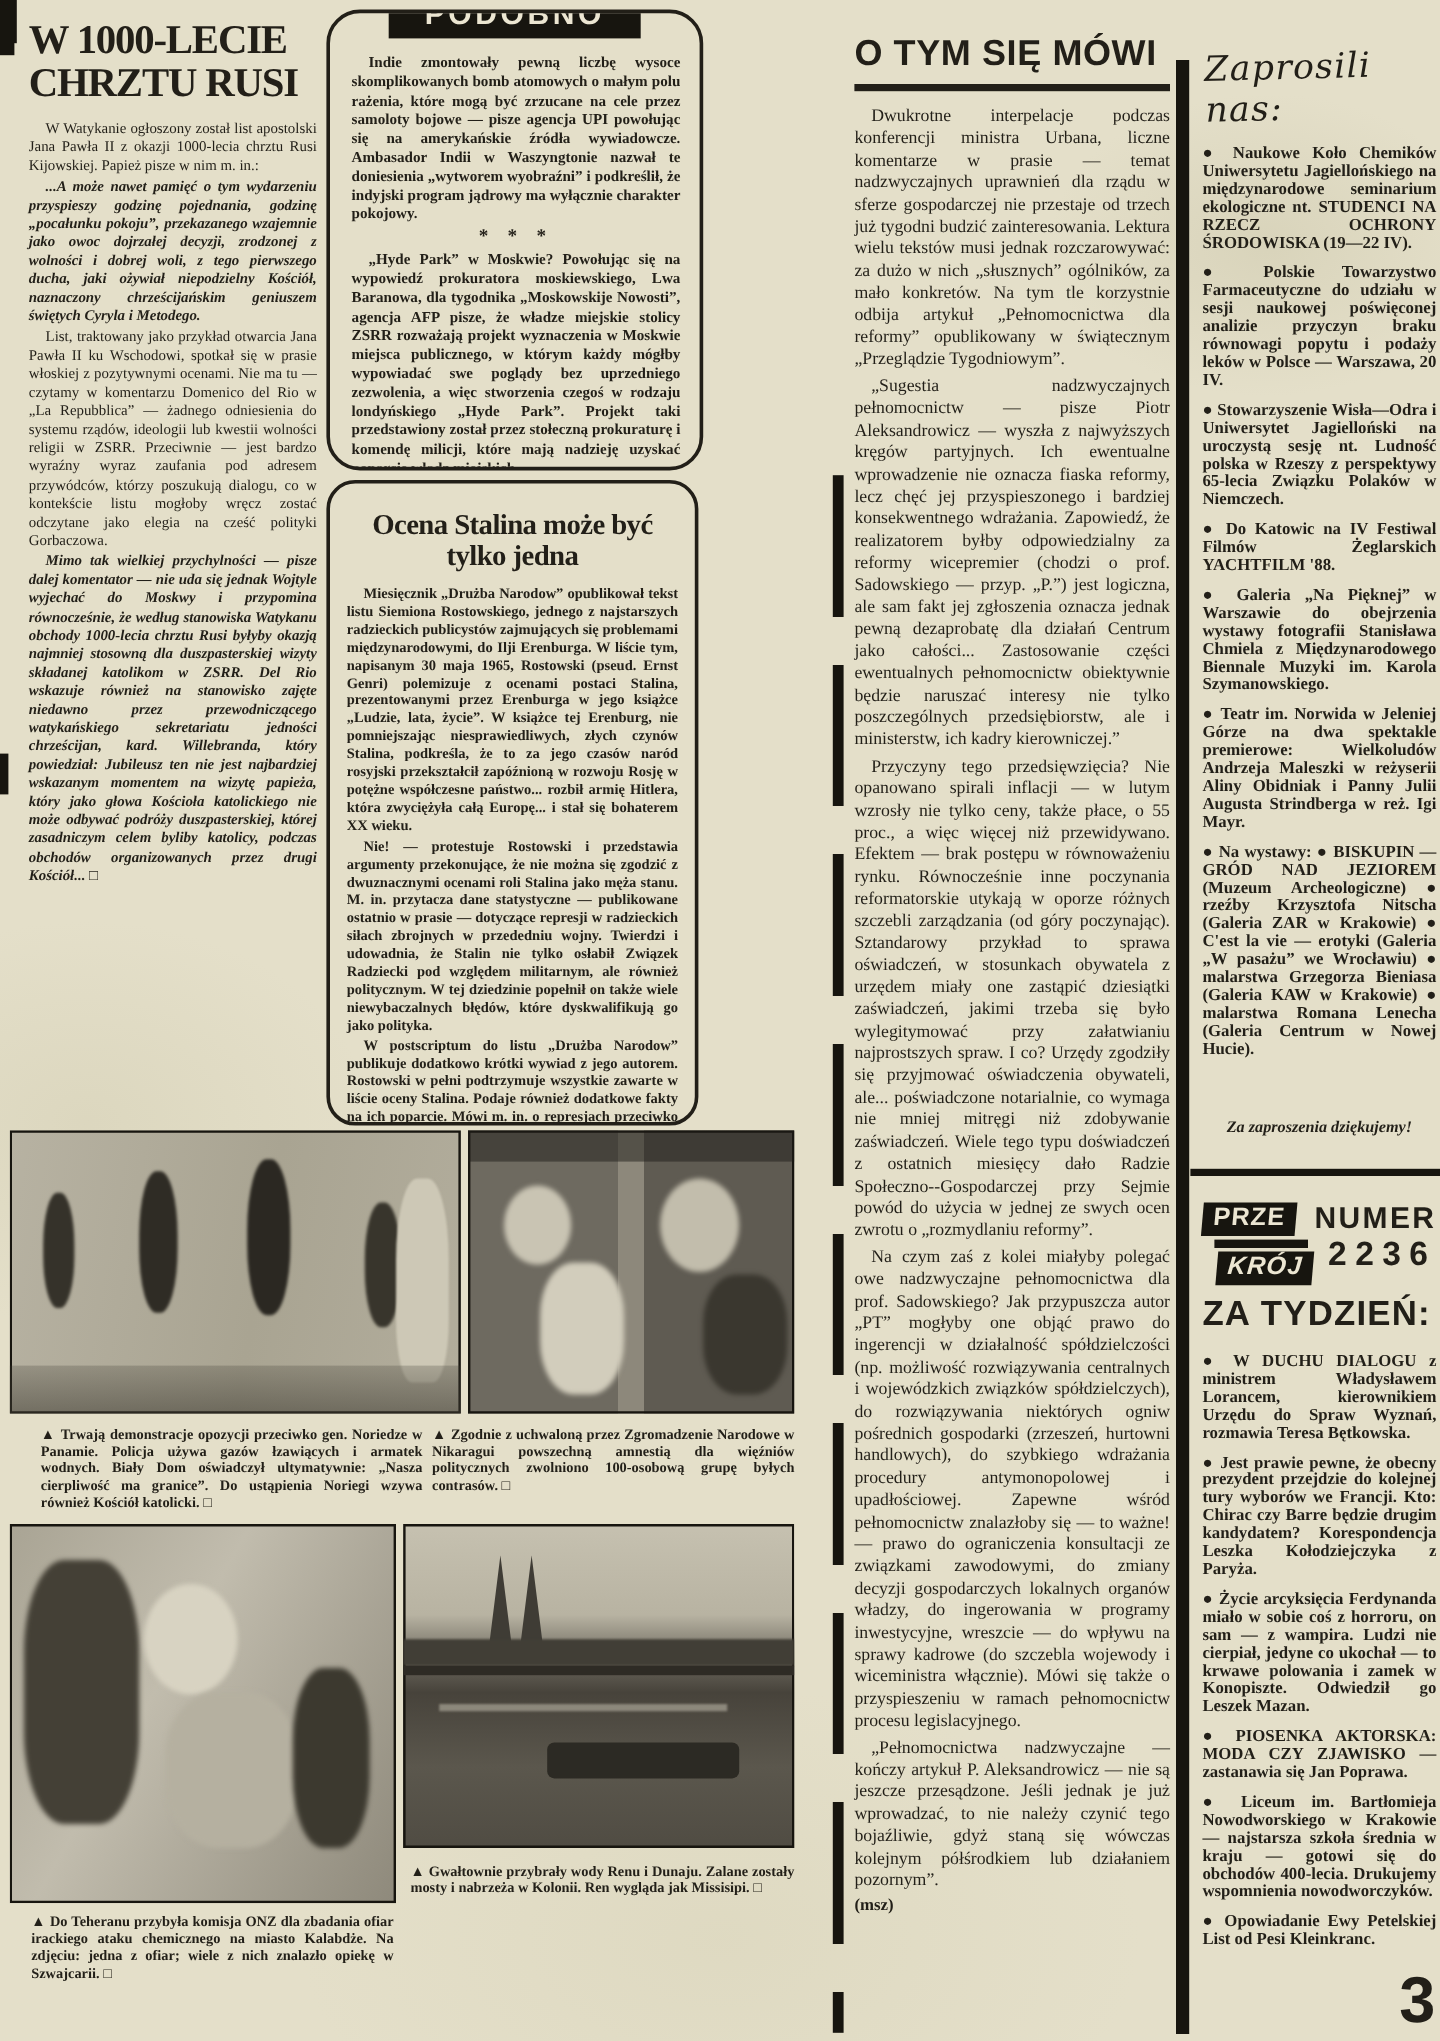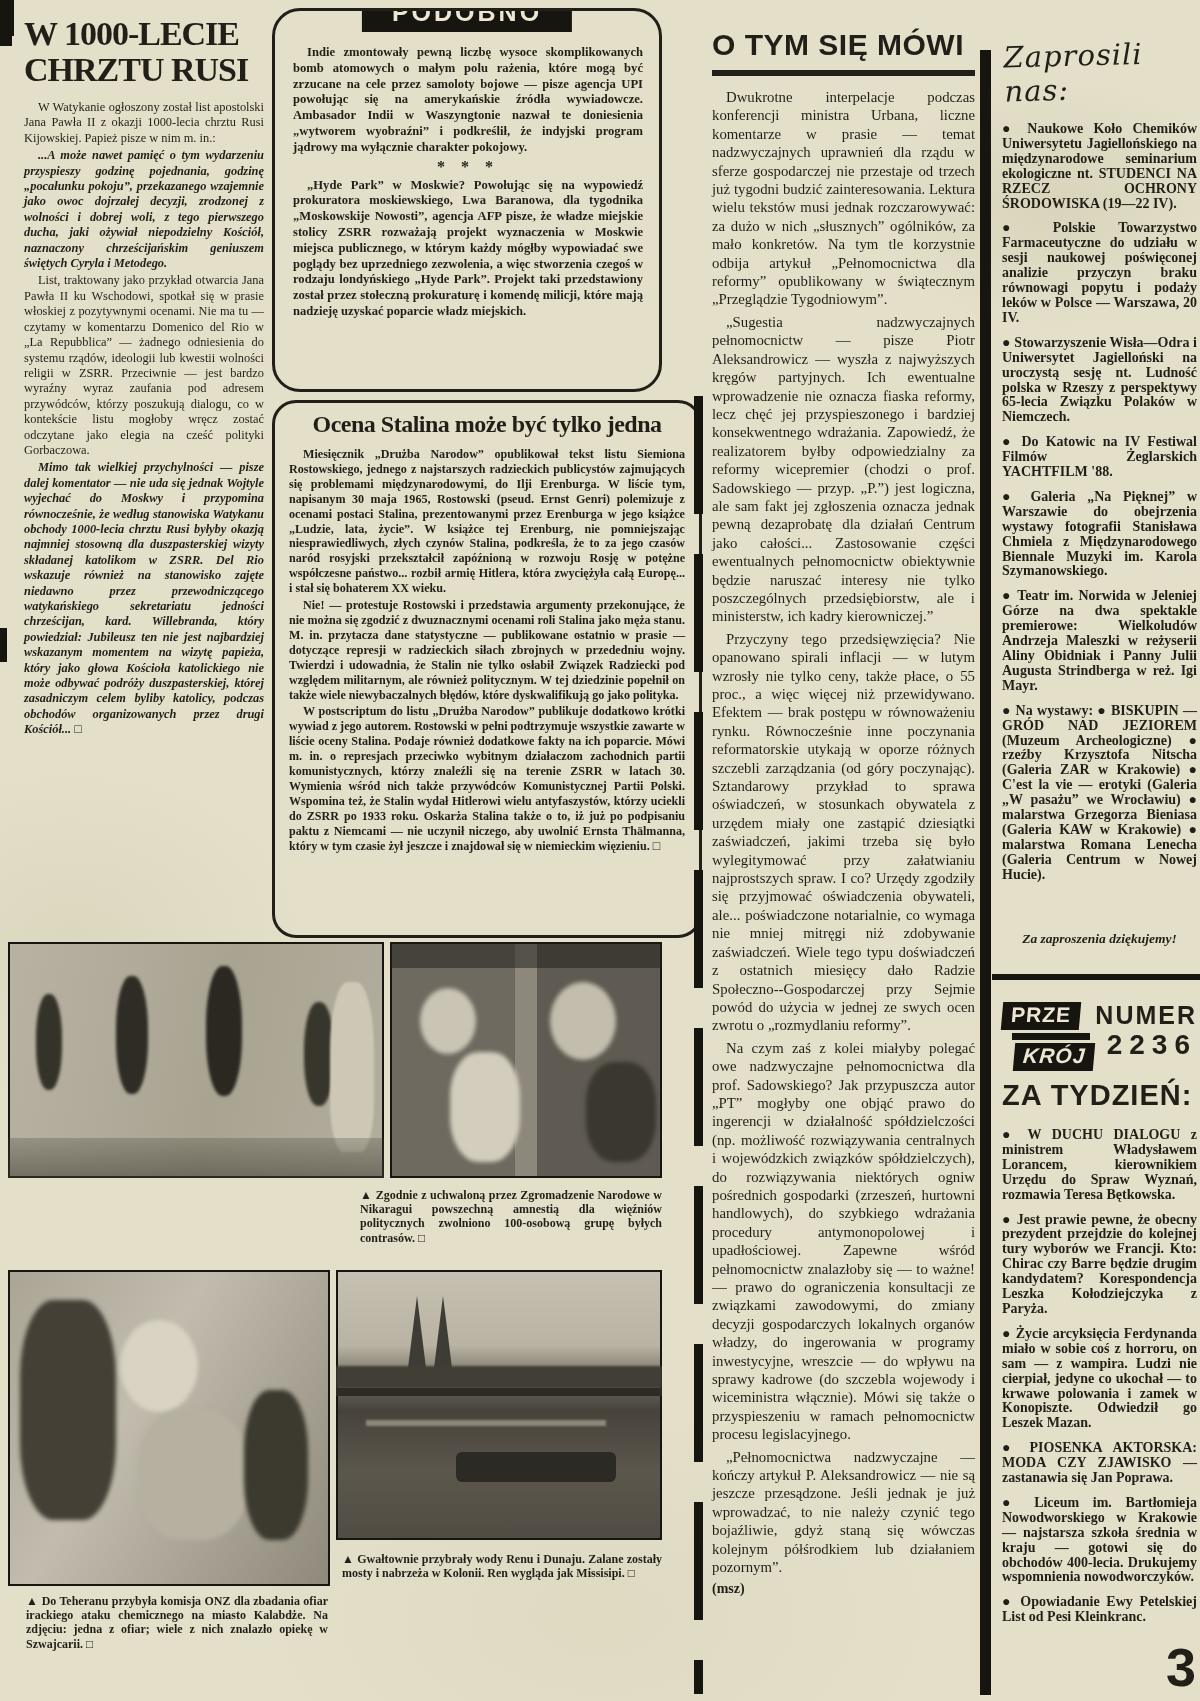--- a/index.html
+++ b/index.html
@@ -18,31 +18,31 @@
   .p { margin:0 0 2px 0; text-align:justify; text-indent:14px; }
   .bital { font-style:italic; font-weight:bold; }
   .xbold { font-weight:bold; }
 
   
   .col1 { left:24px; top:16px; width:240px; }
   .h-rus { margin:0 0 12px 0; font-size:34px; line-height:36px; font-weight:bold; letter-spacing:-1px; }
   .col1 .p { font-size:12.4px; line-height:15.4px; }
 
   
-  .podobno-box { left:272px; top:8px; width:390px; height:384px; border:3px solid var(--ink);
+  .podobno-box { left:272px; top:8px; width:314px; height:384px; border:3px solid var(--ink);
     border-radius:28px; box-sizing:border-box; padding:34px 16px 8px 18px; overflow:hidden; }
   .podobno-label { position:absolute; top:-16px; left:50%; transform:translateX(-50%);
     background:#17150f; color:#ece6d2; font-family:"Liberation Sans", sans-serif; font-weight:bold;
     font-size:25px; letter-spacing:3px; padding:3px 30px 5px; }
   .podobno-box .p { font-size:12.6px; line-height:15.8px; font-weight:bold; }
   .sep { text-align:center; font-weight:bold; font-size:16px; letter-spacing:6px; margin:2px 0; }
 
   
-  .stalin-box { left:272px; top:400px; width:430px; height:538px; border:3px solid var(--ink);
-    border-radius:24px; box-sizing:border-box; padding:6px 14px 8px; overflow:hidden; }
+  .stalin-box { left:272px; top:400px; width:310px; height:538px; border:3px solid var(--ink);
+    border-radius:24px; box-sizing:border-box; padding:20px 14px 8px; overflow:hidden; }
   .stalin-title { margin:2px 0 10px; text-align:center; font-size:24px; line-height:26px;
     font-weight:bold; letter-spacing:-0.5px; }
   .stalin-box .p { font-size:12.1px; line-height:14.9px; font-weight:bold; }
 
   
   .col3 { left:712px; top:28px; width:263px; }
   .otym-title { margin:0 0 12px 0; font-family:"Liberation Sans", sans-serif; font-weight:bold;
     font-size:30px; line-height:34px; white-space:nowrap; border-bottom:6px solid var(--ink);
     padding-bottom:8px; letter-spacing:0.5px; }
   .otym-sub { text-align:center; font-weight:bold; font-size:15.5px; line-height:19px;
@@ -174,20 +174,21 @@
   </div>
 
   <div class="photo" style="left:382px;top:0;width:272px;height:236px;background:linear-gradient(90deg,#6e6a60 0 46%,#8d887b 46% 54%,#5f5b52 54% 100%)">
     <div class="fig" style="left:30px;top:46px;width:56px;height:66px;background:#c9c4b3;border-radius:50%;filter:blur(2px)"></div>
     <div class="fig" style="left:60px;top:110px;width:70px;height:110px;background:#d2cdbc;border-radius:40%;filter:blur(2px)"></div>
     <div class="fig" style="left:160px;top:40px;width:66px;height:78px;background:#c2bdac;border-radius:50%;filter:blur(2px)"></div>
     <div class="fig" style="left:196px;top:120px;width:70px;height:100px;background:#3a372f;border-radius:40%;filter:blur(2px)"></div>
     <div class="fig" style="left:0;top:0;width:272px;height:26px;background:rgba(30,28,23,.5)"></div>
   </div>
 
+  <div class="caption" style="left:26px;top:246px;width:318px">▲ Trwają demonstracje opozycji przeciwko gen. Noriedze w Panamie. Policja używa gazów łzawiących i armatek wodnych. Biały Dom oświadczył ultymatywnie: „Nasza cierpliwość ma granice”. Do ustąpienia Noriegi wzywa również Kościół katolicki. □</div>
   <div class="caption" style="left:352px;top:246px;width:302px">▲ Zgodnie z uchwaloną przez Zgromadzenie Narodowe w Nikaragui powszechną amnestią dla więźniów politycznych zwolniono 100-osobową grupę byłych contrasów. □</div>
 
   <div class="photo" style="left:0;top:328px;width:322px;height:316px;background:linear-gradient(120deg,#a9a494 0%,#c1bcad 40%,#8e897b 100%)">
     <div class="fig" style="left:12px;top:30px;width:96px;height:220px;background:#444036;border-radius:35%;filter:blur(2px)"></div>
     <div class="fig" style="left:112px;top:50px;width:78px;height:92px;background:#d8d3c2;border-radius:50%;filter:blur(2px)"></div>
     <div class="fig" style="left:130px;top:140px;width:110px;height:130px;background:#b5b0a0;border-radius:40%;filter:blur(2px)"></div>
     <div class="fig" style="left:236px;top:120px;width:64px;height:150px;background:#3c392f;border-radius:40%;filter:blur(2px)"></div>
   </div>
 
   <div class="photo" style="left:328px;top:328px;width:326px;height:270px;background:linear-gradient(180deg,#c6c1b0 0%,#b8b3a2 28%,#6b675d 42%,#47433b 52%,#5b574d 75%,#504c43 100%)">

